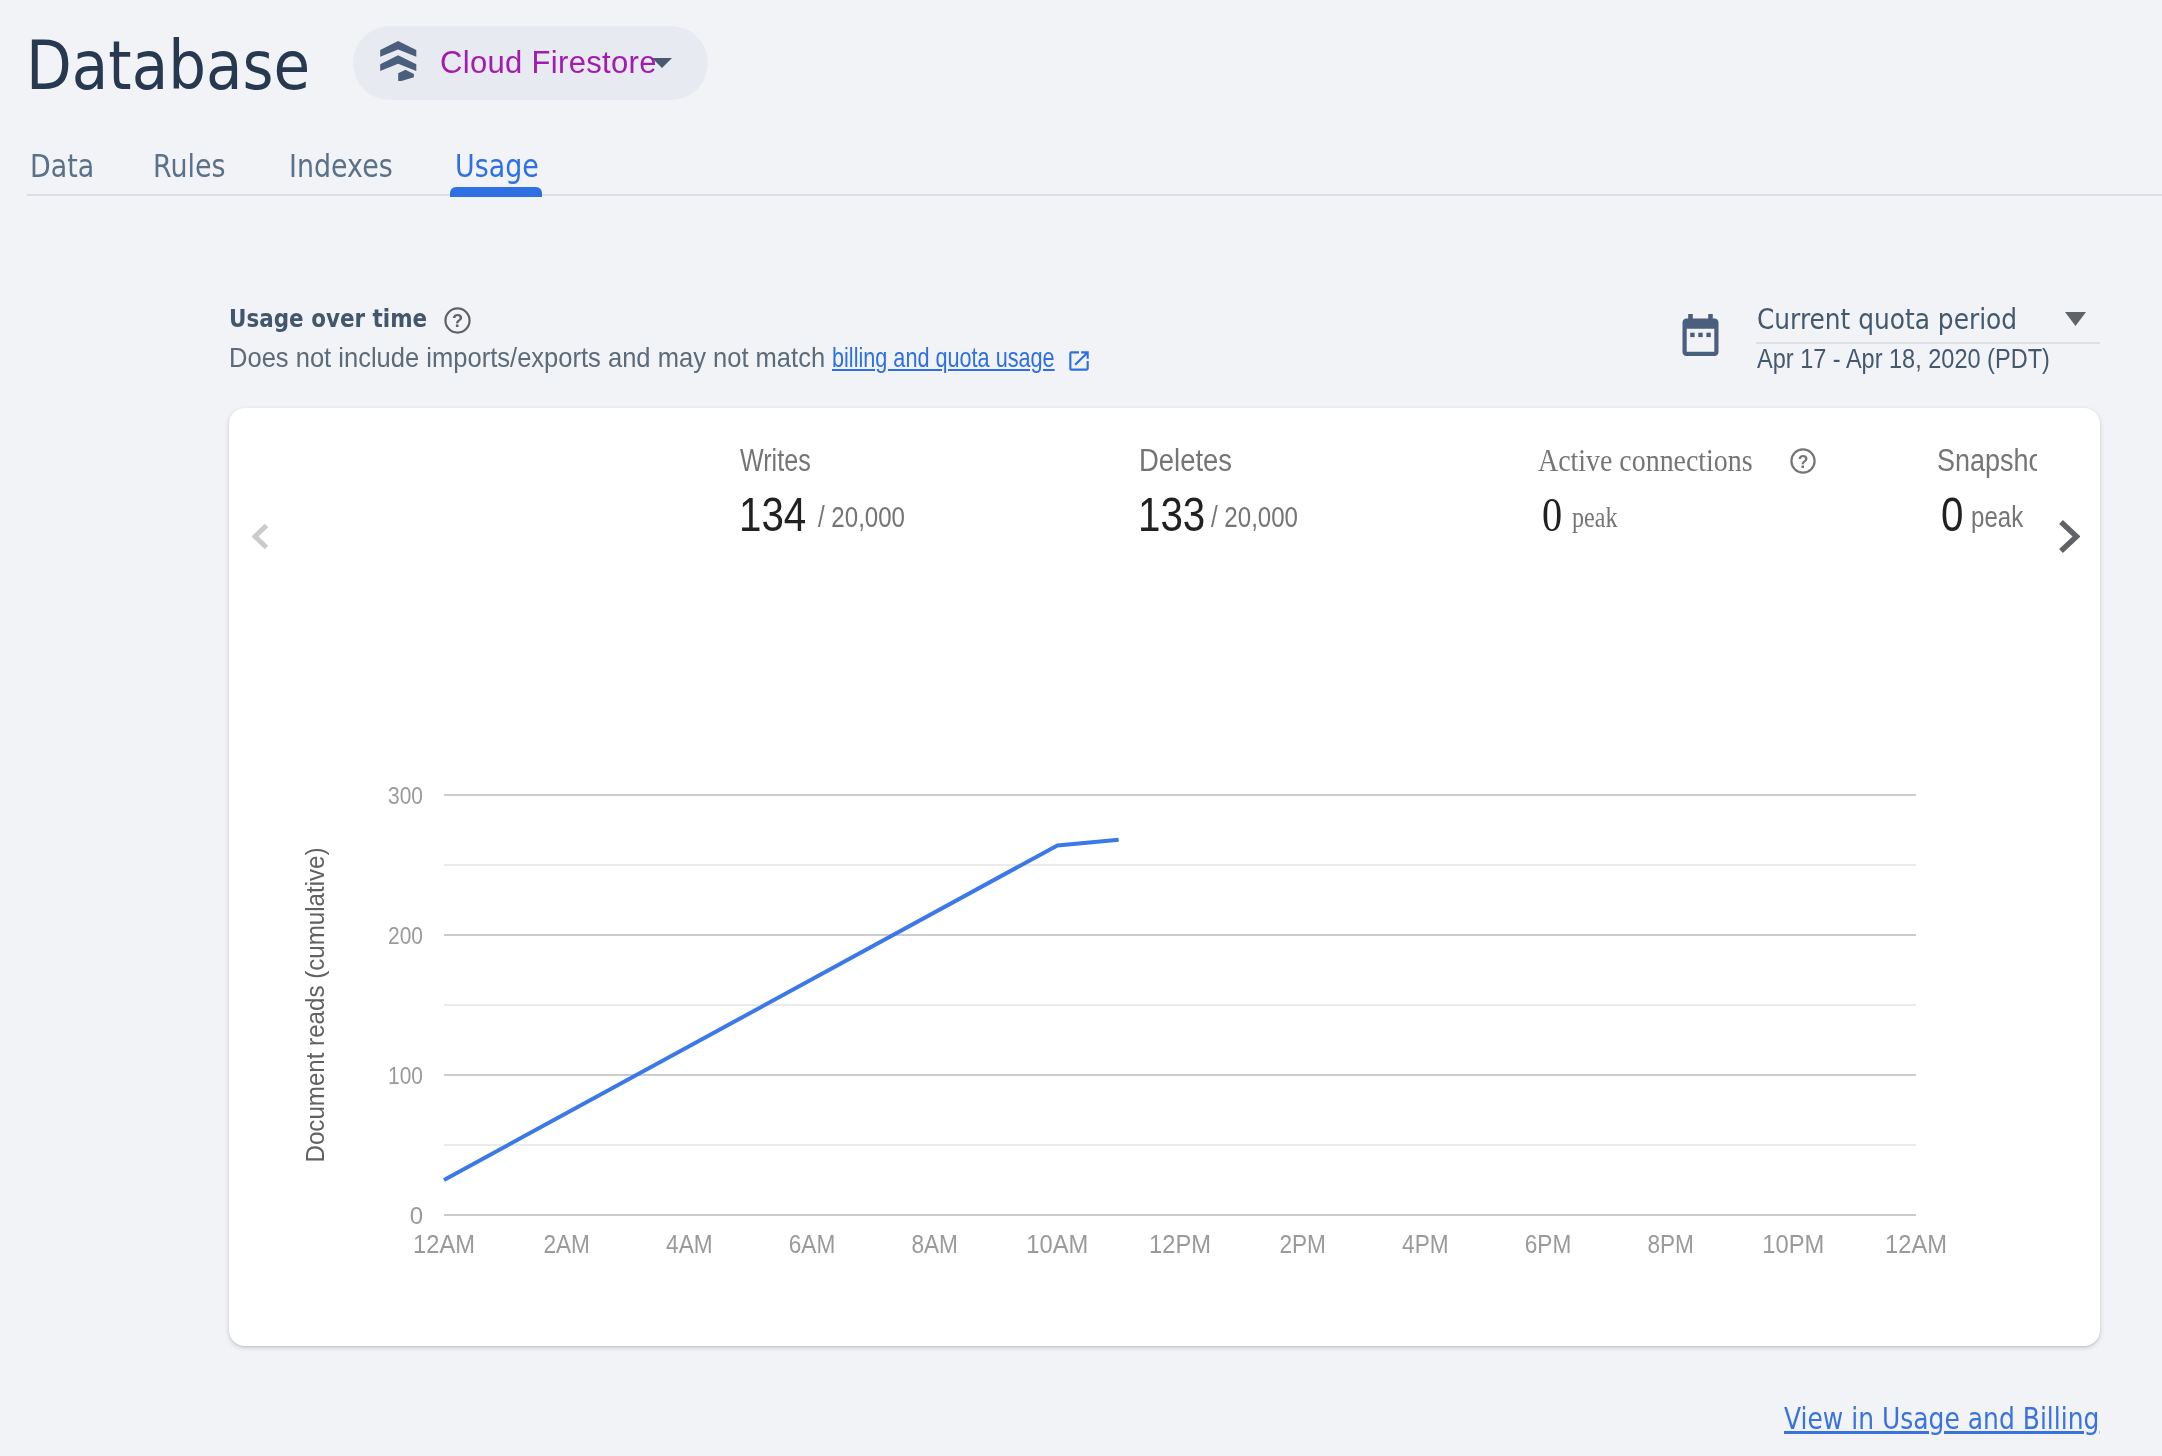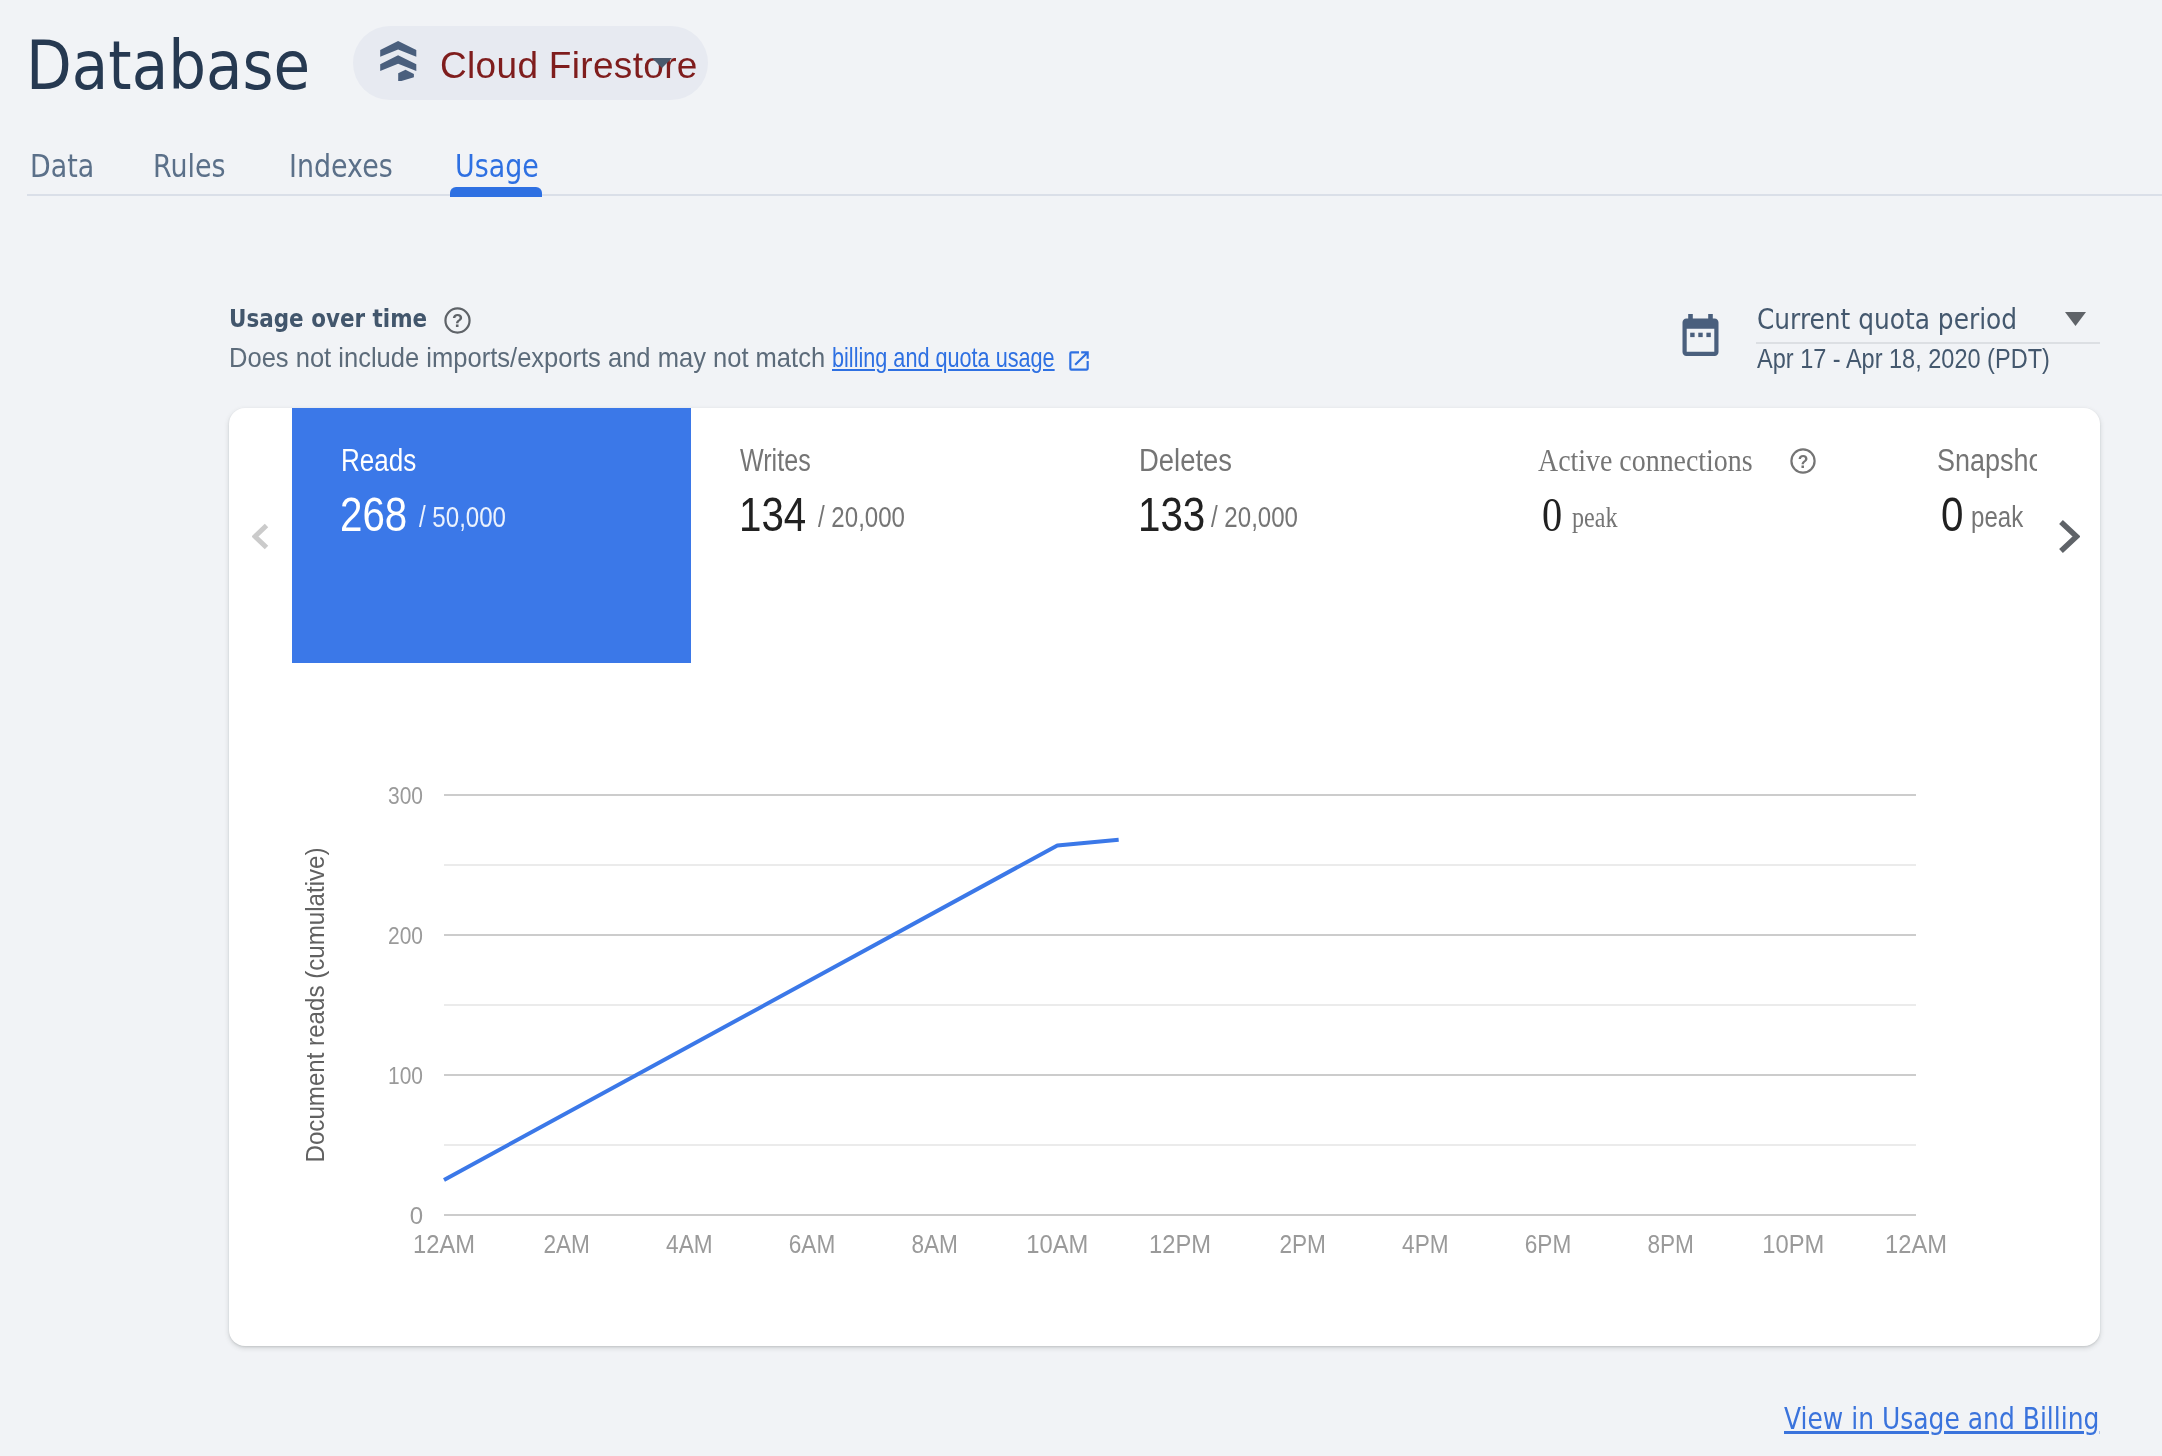--- a/index.html
+++ b/index.html
@@ -21,21 +21,21 @@
     color:#263951;
     transform:scaleX(0.889);
   }
   #product-selector {
     left:353px; top:26px; width:355px; height:74px;
     background:#e7eaf1; border:none; border-radius:37px; cursor:pointer;
   }
   #firestore-icon { left:380px; top:41px; width:37px; height:40px; }
   #product-selector-label {
     left:440px; top:47.3px;
-    font-size:37px; letter-spacing:0.32px; color:#7f1d1d;
+    font-size:31px; letter-spacing:0.32px; color:#a21caf;
   }
   #product-caret { left:652px; top:57.5px; width:20px; height:10px; }
 
   
   .tab { top:150.1px; font-family:"DejaVu Sans", sans-serif; font-size:32px; color:#5b7089; cursor:pointer; transform:scaleX(0.84); }
   #tab-data    { left:29.5px; }
   #tab-rules   { left:153px; }
   #tab-indexes { left:288.5px; }
   #tab-usage   { left:455px; color:#2e70e2; }
   #tab-rule { left:27px; right:0; top:194px; height:2px; background:#dadfe8; }
@@ -172,25 +172,20 @@
         <path d="M14.5 2.5 L3 13.5 L14.5 24.5" fill="none" stroke="#cbcbcb" stroke-width="5"></path>
       </svg>
   </button>
   <button class="abs" id="metric-next">
     <svg width="23" height="35" viewBox="0 0 23 35">
         <path d="M4 3 L19.5 17.5 L4 32" fill="none" stroke="#5f6368" stroke-width="5.5"></path>
       </svg>
   </button>
 
   <div class="abs" id="metric-strip">
-    <div class="mtab" id="mtab-0">
-      <div class="tx mlabel">Reads</div>
-      <span class="tx mvalue">268</span>
-        <span class="tx msuffix">/ 50,000</span>
-    </div>
     <div class="mtab" id="mtab-1">
       <div class="tx mlabel">Writes</div>
       <span class="tx mvalue">134</span>
         <span class="tx msuffix">/ 20,000</span>
     </div>
     <div class="mtab" id="mtab-2">
       <div class="tx mlabel">Deletes</div>
       <span class="tx mvalue">133</span>
         <span class="tx msuffix">/ 20,000</span>
     </div>

